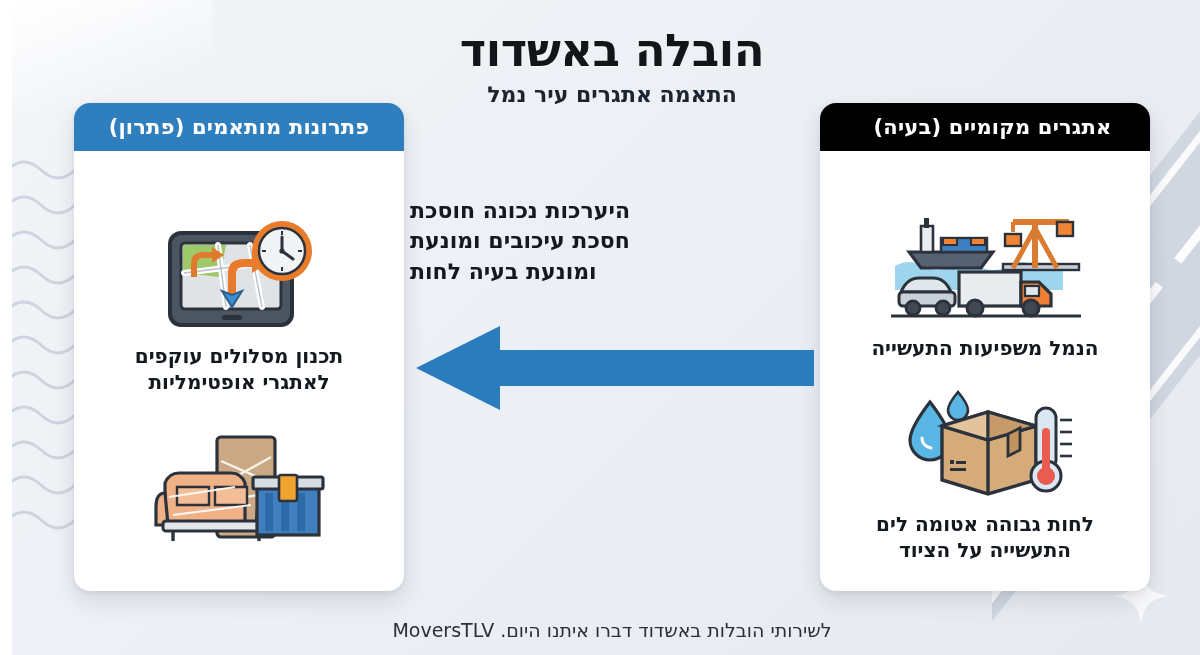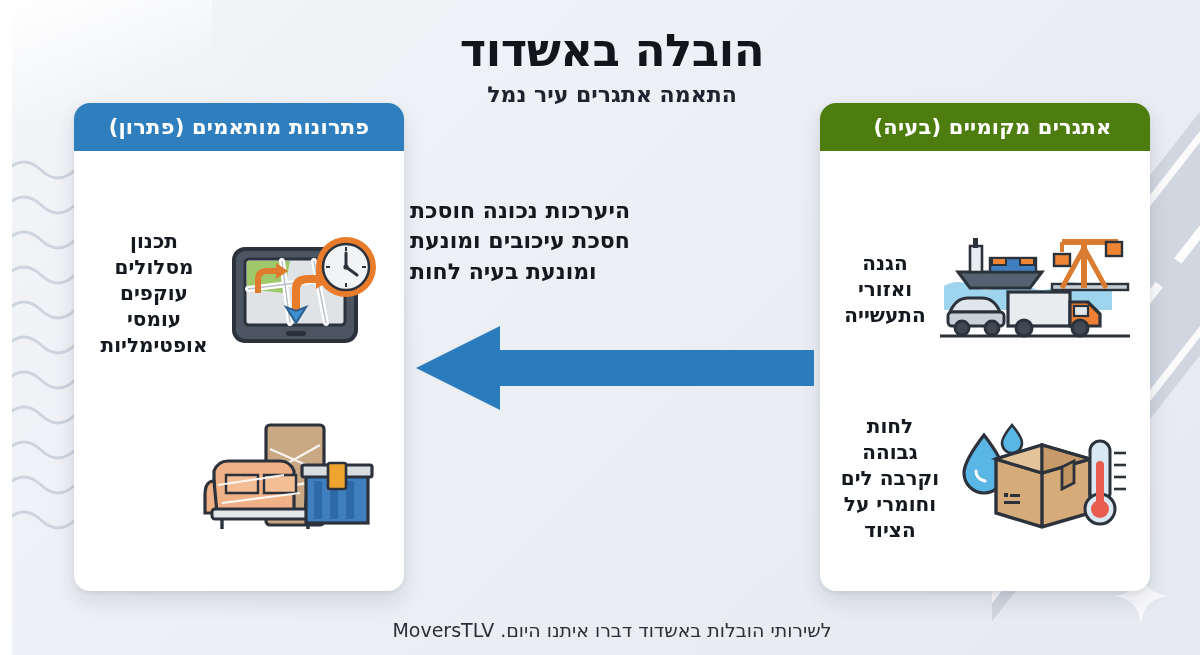--- a/index.html
+++ b/index.html
@@ -48,28 +48,28 @@
   .card-left  { left: 62px; }
   .card-right { right: 62px; }
 
   .card-head {
     height: 48px; flex: 0 0 48px;
     display: flex; align-items: center; justify-content: center;
     color: #ffffff; font-size: 21px; font-weight: 700;
     letter-spacing: .2px;
   }
   .head-blue   { background: #2f7fbf; }
-  .head-orange { background: #4d7c0f; padding-left: 15px; }
+  .head-orange { background: #000000; padding-left: 15px; }
 
   .card-body {
     flex: 1; display: flex; flex-direction: column;
     justify-content: space-around; align-items: center;
     padding: 14px 16px 20px;
   }
-  .item { display: flex; align-items: center; width: 100%; }
+  .item { display: flex; flex-direction: column; align-items: center; width: 100%; }
   .item-icon { height: 128px; display: flex; align-items: center; justify-content: center; }
   .item-text {
     margin-top: 6px; text-align: center;
     font-size: 20px; font-weight: 600; color: #14181f; line-height: 1.3;
   }
 
   
   .center-text {
     position: absolute; left: 398px; width: 404px; top: 196px;
     text-align: left; font-size: 22px; font-weight: 700;
@@ -181,21 +181,21 @@
               <line x1="108" y1="40" x2="112" y2="40"></line>
               <line x1="144" y1="40" x2="148" y2="40"></line>
             </g>
             <line x1="128" y1="40" x2="128" y2="26" stroke="#2b323c" stroke-width="3" stroke-linecap="round"></line>
             <line x1="128" y1="40" x2="139" y2="48" stroke="#2b323c" stroke-width="3" stroke-linecap="round"></line>
             <circle cx="128" cy="40" r="2.6" fill="#2b323c"></circle>
           </svg>
         </div>
         <div class="item-text">
           <div>תכנון מסלולים עוקפים</div>
-          <div>עומסי אופטימליות</div>
+          <div>לאתגרי אופטימליות</div>
         </div>
       </div>
 
       <div class="item">
         <div class="item-icon">
           <svg width="200" height="120" viewBox="0 0 200 120">
 
             <rect x="78" y="6" width="58" height="100" rx="4" fill="#c9a883" stroke="#2b323c" stroke-width="3.2"></rect>
             <g stroke="#ffffff" stroke-width="2.4" opacity=".85">
               <line x1="82" y1="30" x2="132" y2="52"></line>
@@ -269,21 +269,21 @@
 
             <path d="M16 84 q6 -14 18 -14 l14 0 q12 0 18 14 Z" fill="#dfe6ec" stroke="#2b323c" stroke-width="3"></path>
             <rect x="14" y="84" width="56" height="14" rx="4" fill="#c8d0da" stroke="#2b323c" stroke-width="3"></rect>
             <circle cx="28" cy="100" r="7" fill="#404854" stroke="#2b323c" stroke-width="2.8"></circle>
             <circle cx="58" cy="100" r="7" fill="#404854" stroke="#2b323c" stroke-width="2.8"></circle>
 
             <line x1="6" y1="108" x2="196" y2="108" stroke="#2b323c" stroke-width="3"></line>
           </svg>
         </div>
         <div class="item-text">
-          <div>הגנה ואזורי התעשייה</div>
+          <div>הנמל משפיעות התעשייה</div>
         </div>
       </div>
 
       <div class="item">
         <div class="item-icon">
           <svg width="190" height="115" viewBox="0 0 190 115">
 
             <path d="M68 8 q10 12 10 18 a10 10 0 0 1 -20 0 q0 -6 10 -18 Z" fill="#5ab6e4" stroke="#2b323c" stroke-width="2.6"></path>
 
             <path d="M40 18 q20 26 20 38 a20 20 0 0 1 -40 0 q0 -12 20 -38 Z" fill="#5ab6e4" stroke="#2b323c" stroke-width="3.2"></path>
@@ -307,22 +307,22 @@
             <rect x="152" y="44" width="8" height="48" rx="4" fill="#ea5b50"></rect>
             <g stroke="#2b323c" stroke-width="2.6">
               <line x1="170" y1="36" x2="182" y2="36"></line>
               <line x1="170" y1="48" x2="182" y2="48"></line>
               <line x1="170" y1="60" x2="182" y2="60"></line>
               <line x1="170" y1="72" x2="182" y2="72"></line>
             </g>
           </svg>
         </div>
         <div class="item-text">
-          <div>לחות גבוהה וקרבה לים</div>
-          <div>וחומרי על הציוד</div>
+          <div>לחות גבוהה אטומה לים</div>
+          <div>התעשייה על הציוד</div>
         </div>
       </div>
 
     </div>
   </div>
 
   <div class="center-text">
     <div>היערכות נכונה חוסכת</div>
     <div>חסכת עיכובים ומונעת</div>
     <div>ומונעת בעיה לחות</div>

